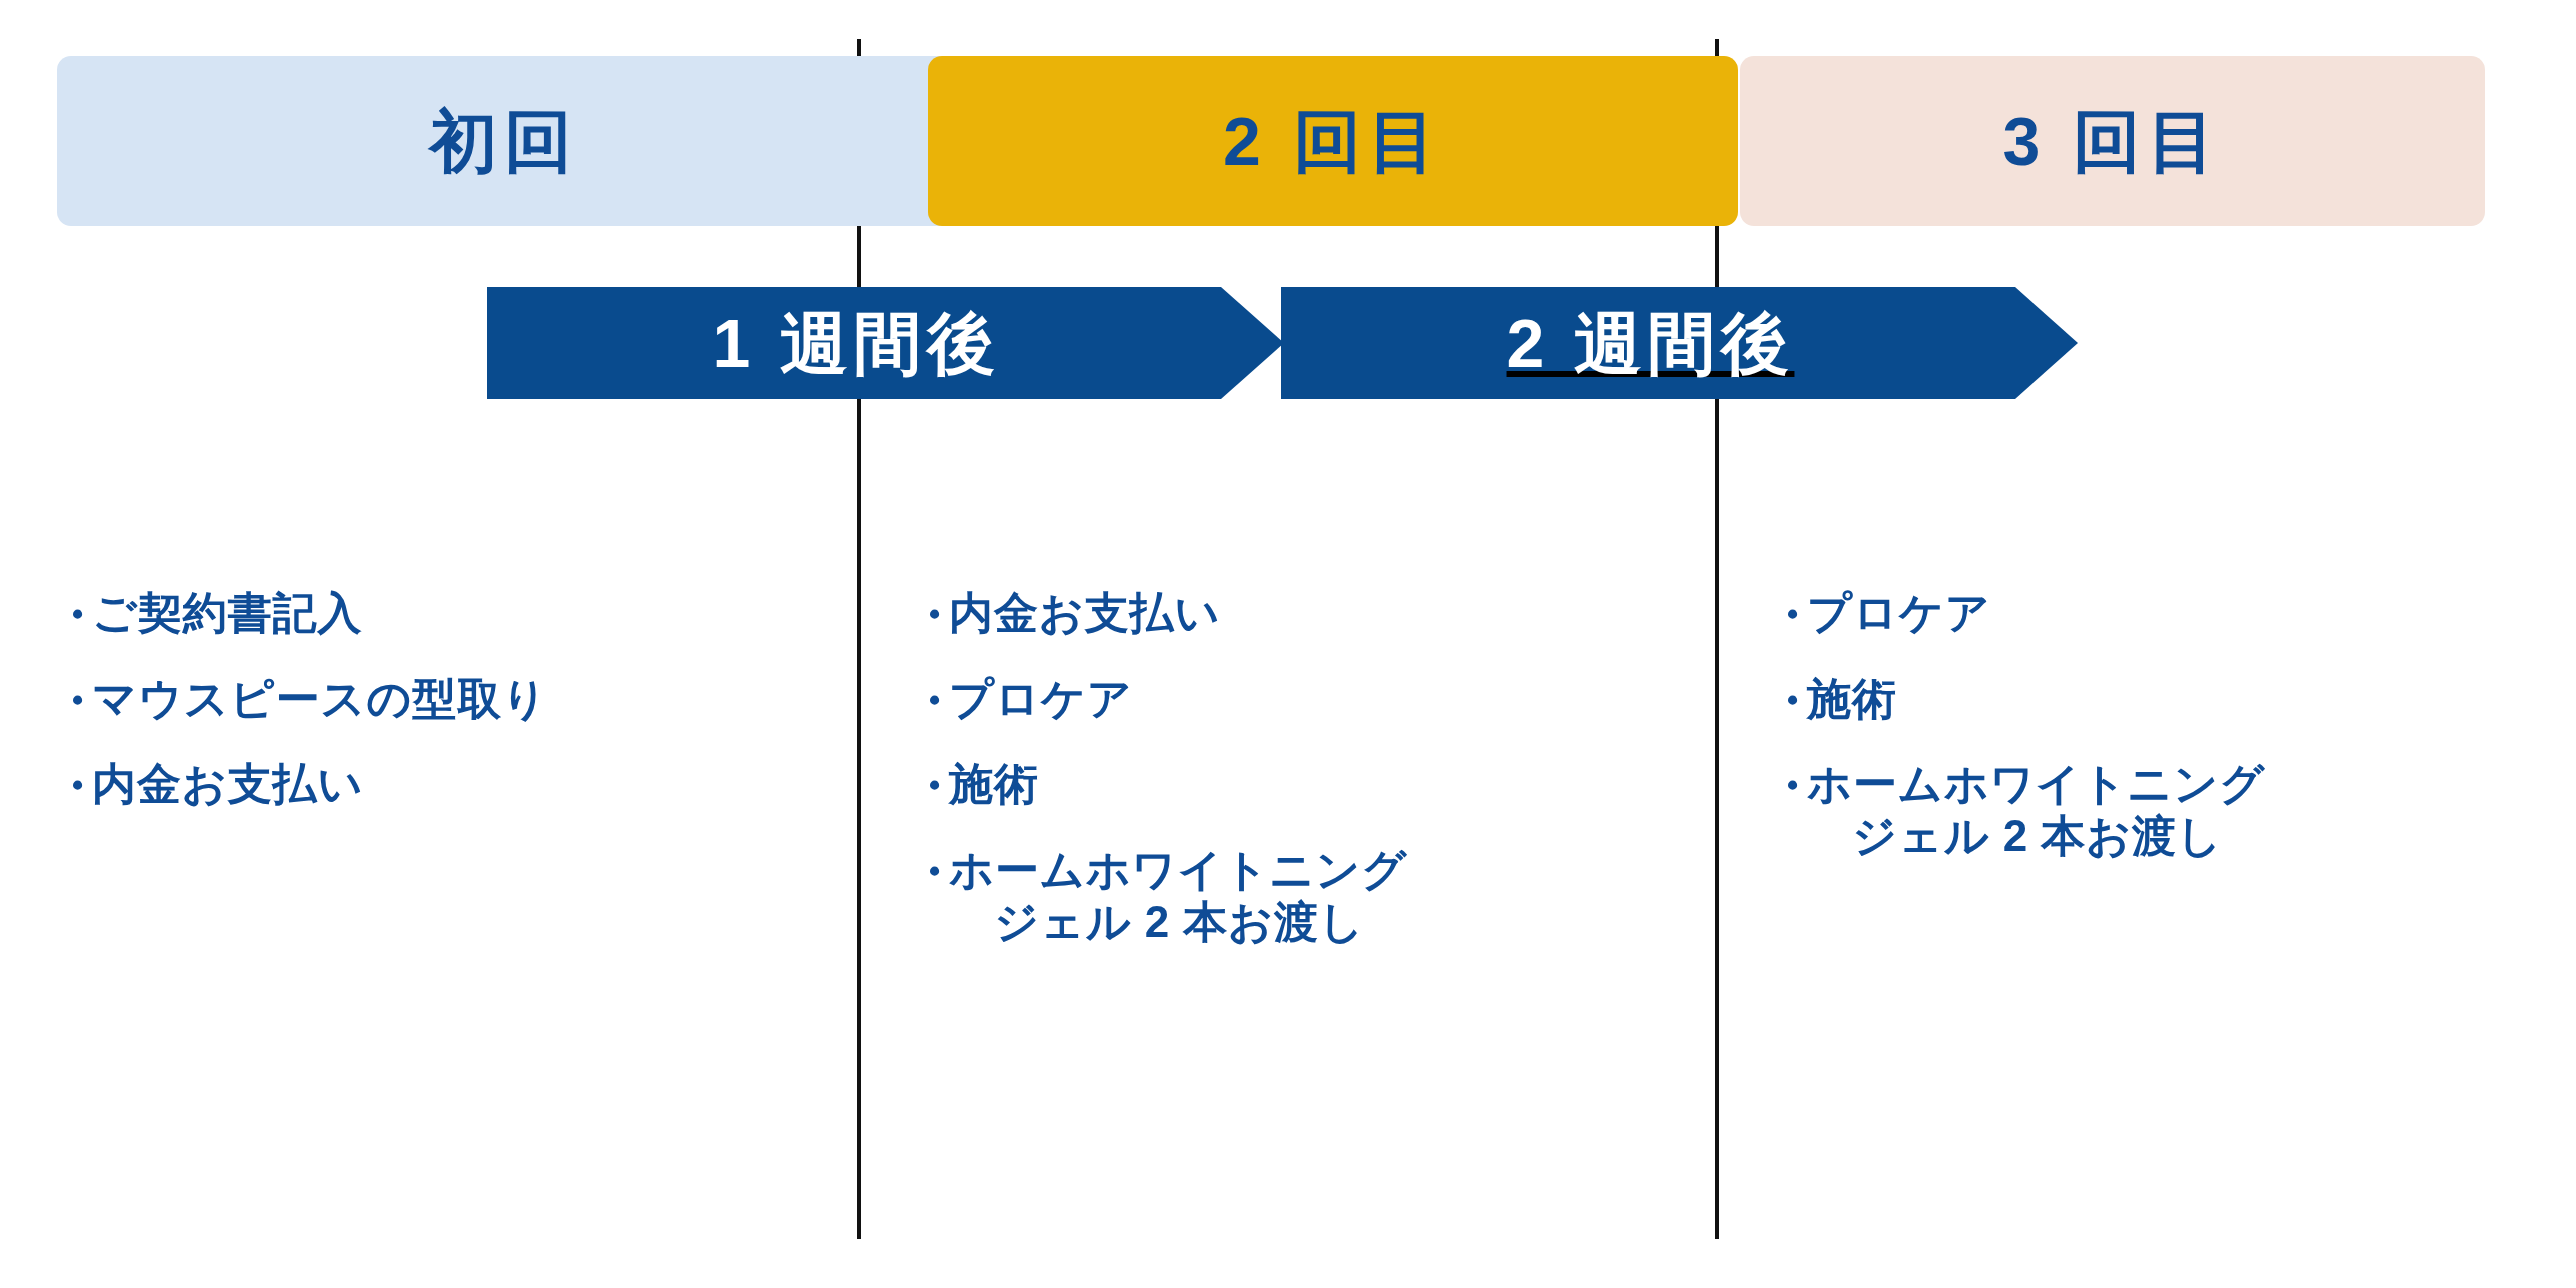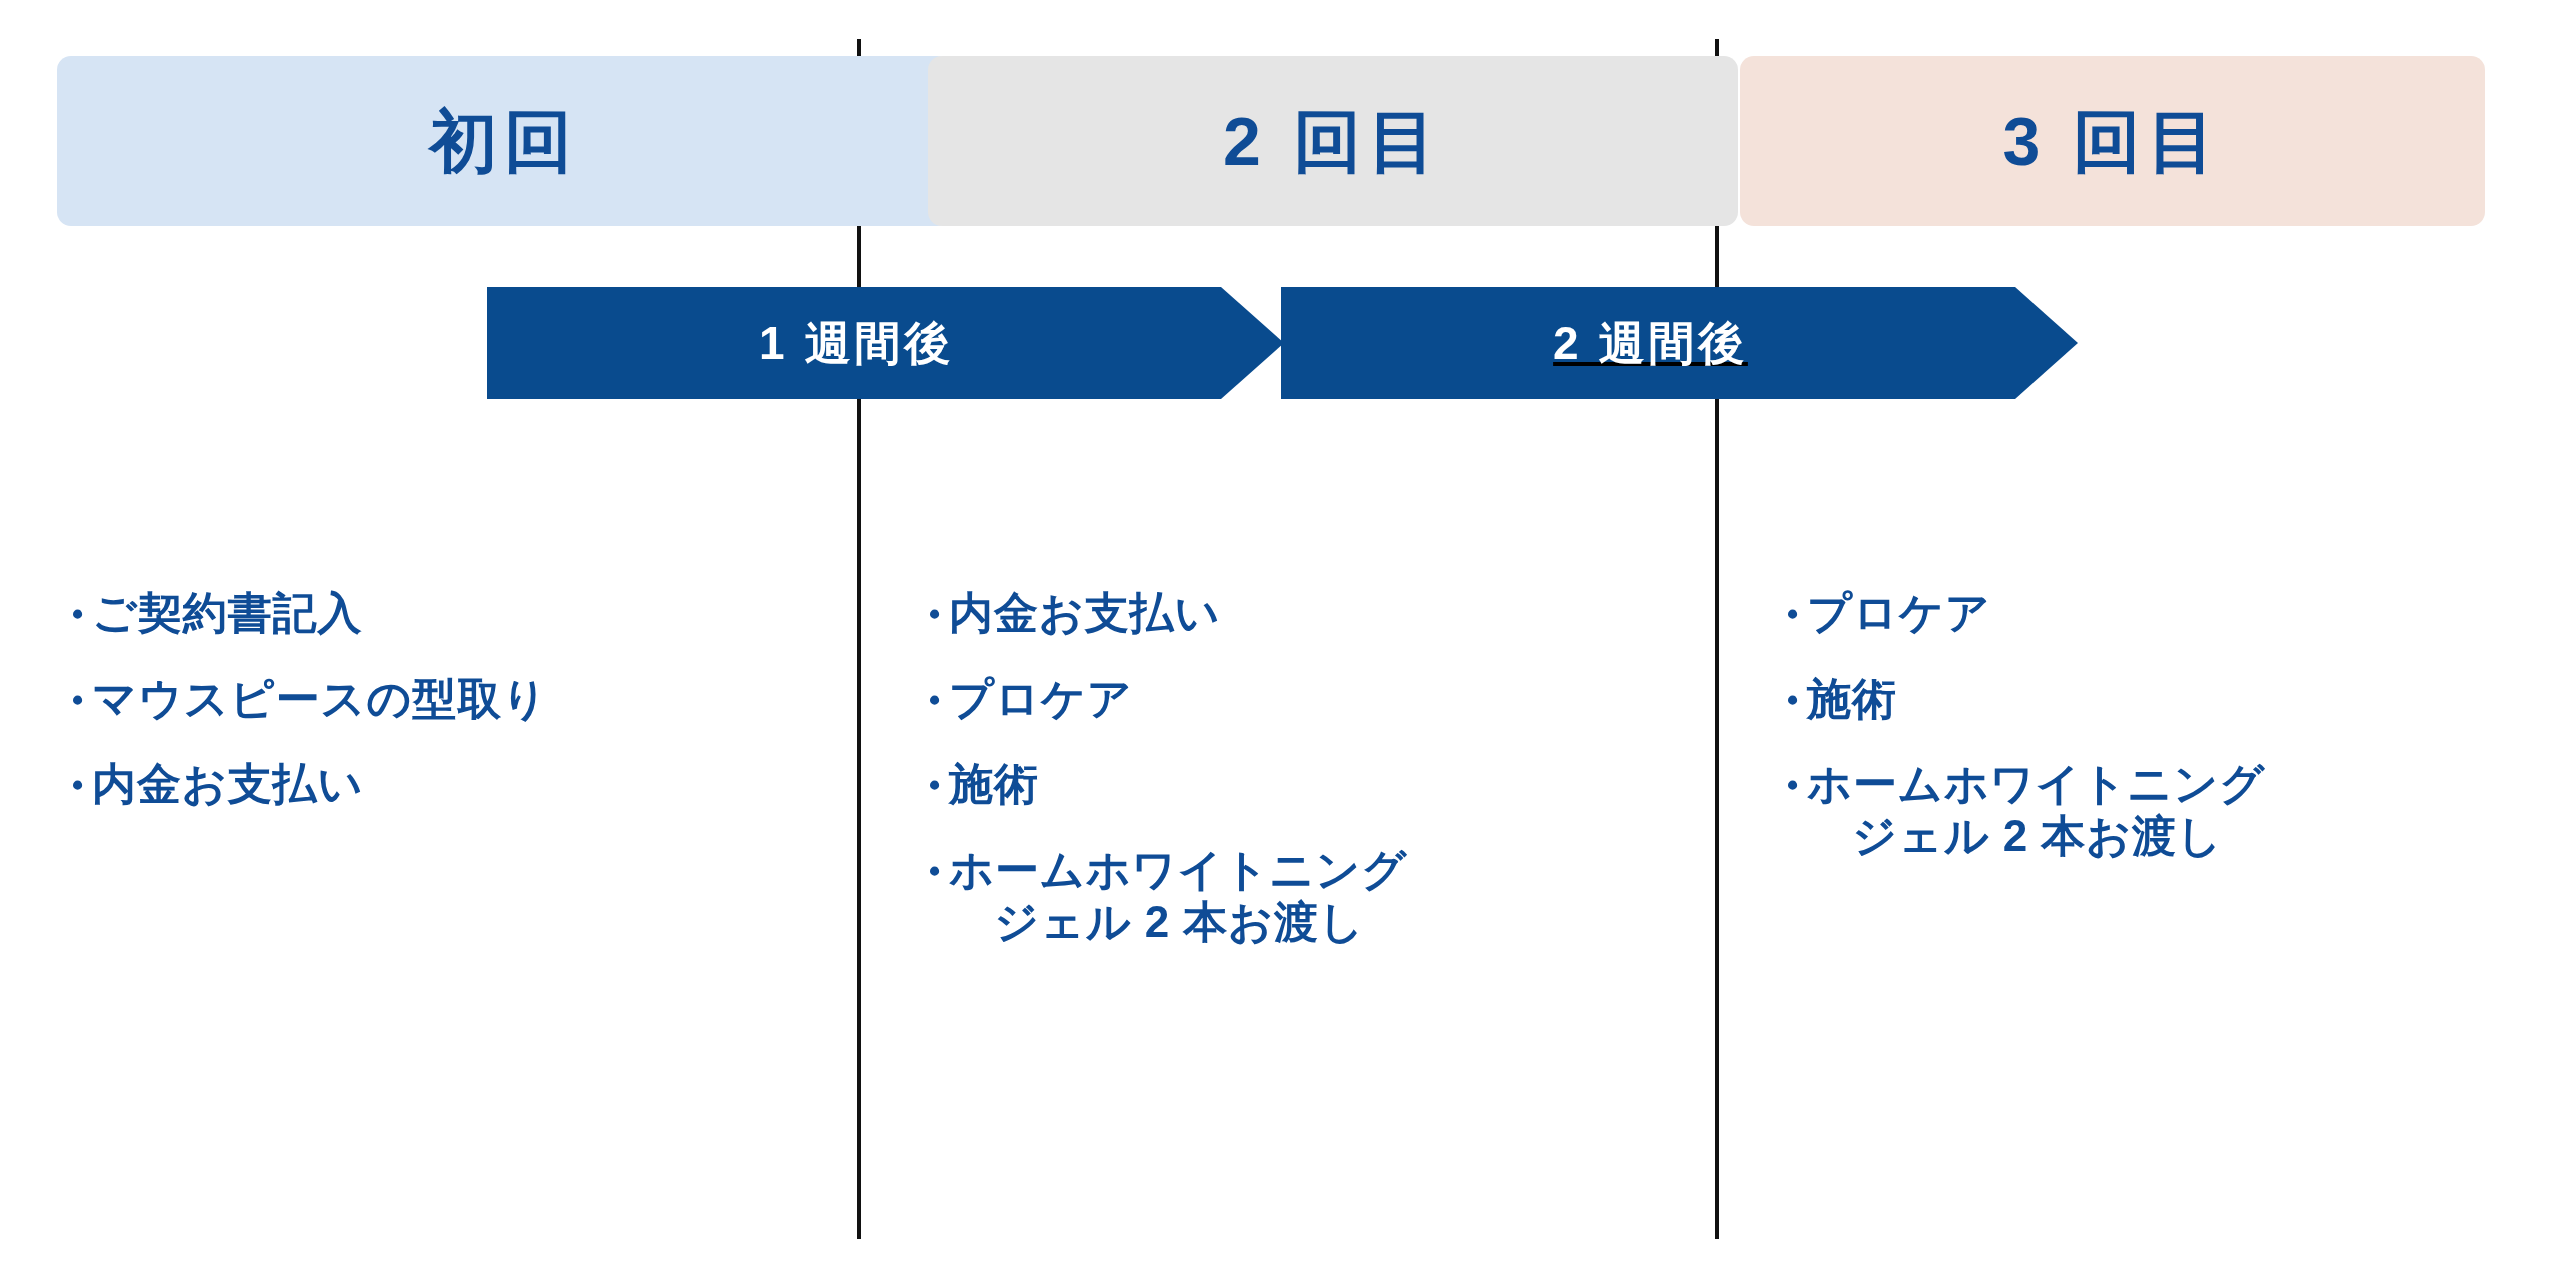--- a/index.html
+++ b/index.html
@@ -46,35 +46,35 @@
   }
   .header-pill .pill-label {
     font-size: 68px;
     font-weight: 700;
     color: #0f4c96;
     letter-spacing: 0.10em;
     line-height: 1;
     white-space: nowrap;
   }
   .header-pill.h1 { left: 57px;   width: 894px; background: #d6e4f4; }
-  .header-pill.h2 { left: 928px; width: 810px; background: #e5e5e5; }
+  .header-pill.h2 { left: 928px; width: 810px; background: #eab308; }
   .header-pill.h3 { left: 1740px; width: 745px; background: #f4e2da; }
 
   
   .arrow-band {
     position: absolute;
     top: 287px;
     height: 112px;
     background: #094b8e;
     display: flex;
     align-items: center;
     justify-content: center;
   }
   .arrow-band .band-label {
-    font-size: 46px;
+    font-size: 68px;
     font-weight: 700;
     color: #ffffff;
     letter-spacing: 0.08em;
     line-height: 1;
     white-space: nowrap;
     position: relative;
     left: -29px;
   }
   .arrow-band.a1 {
     left: 487px;

